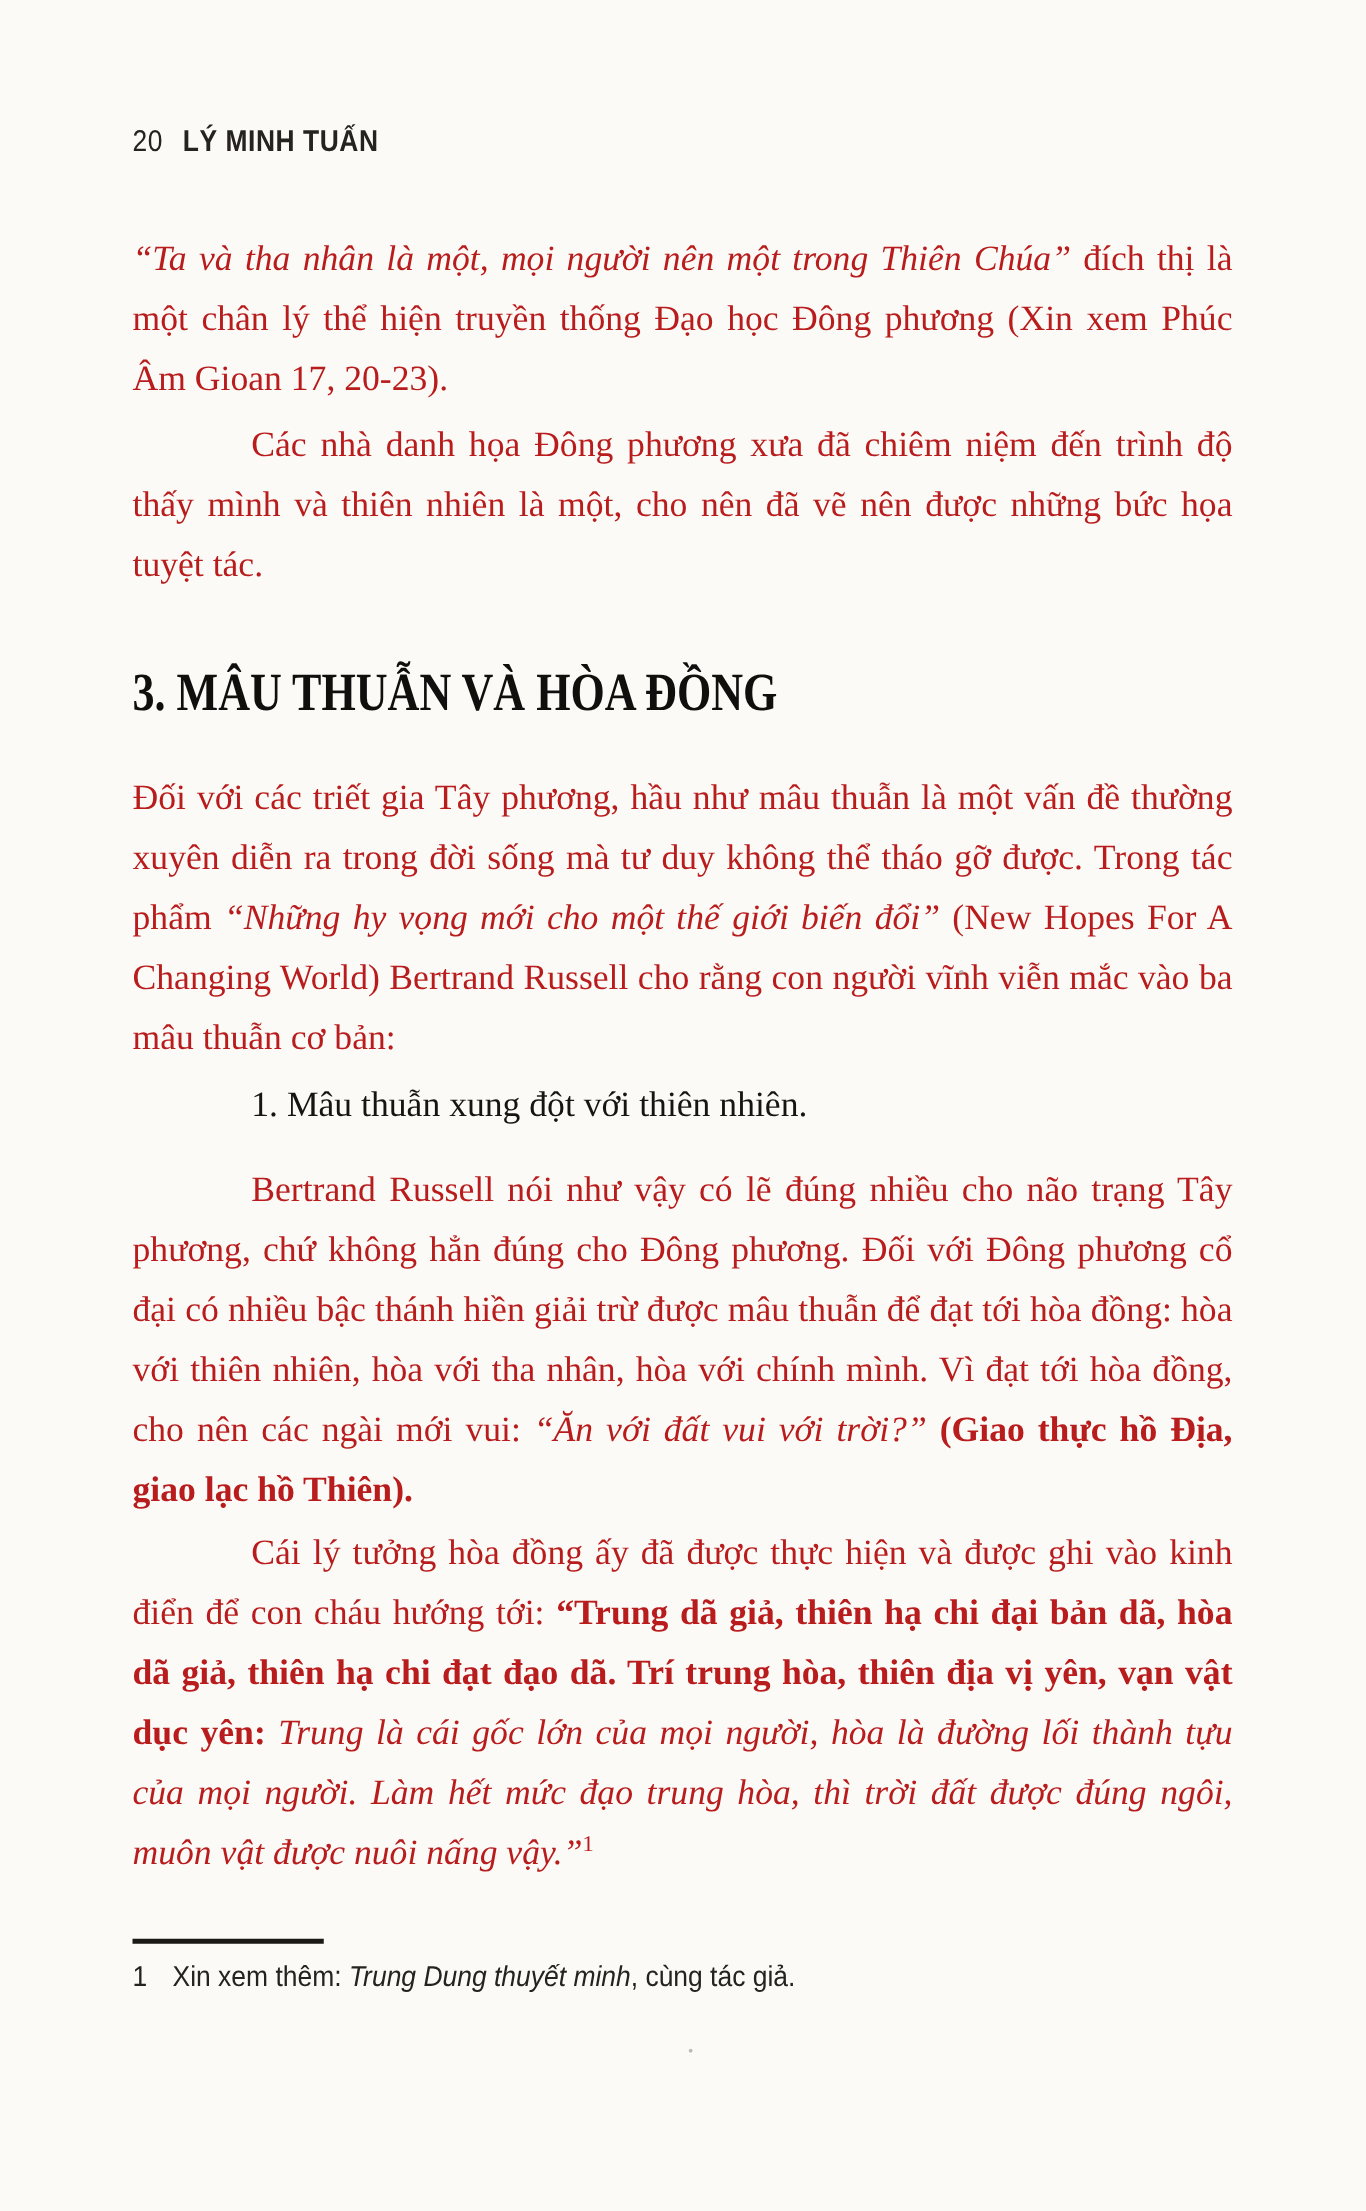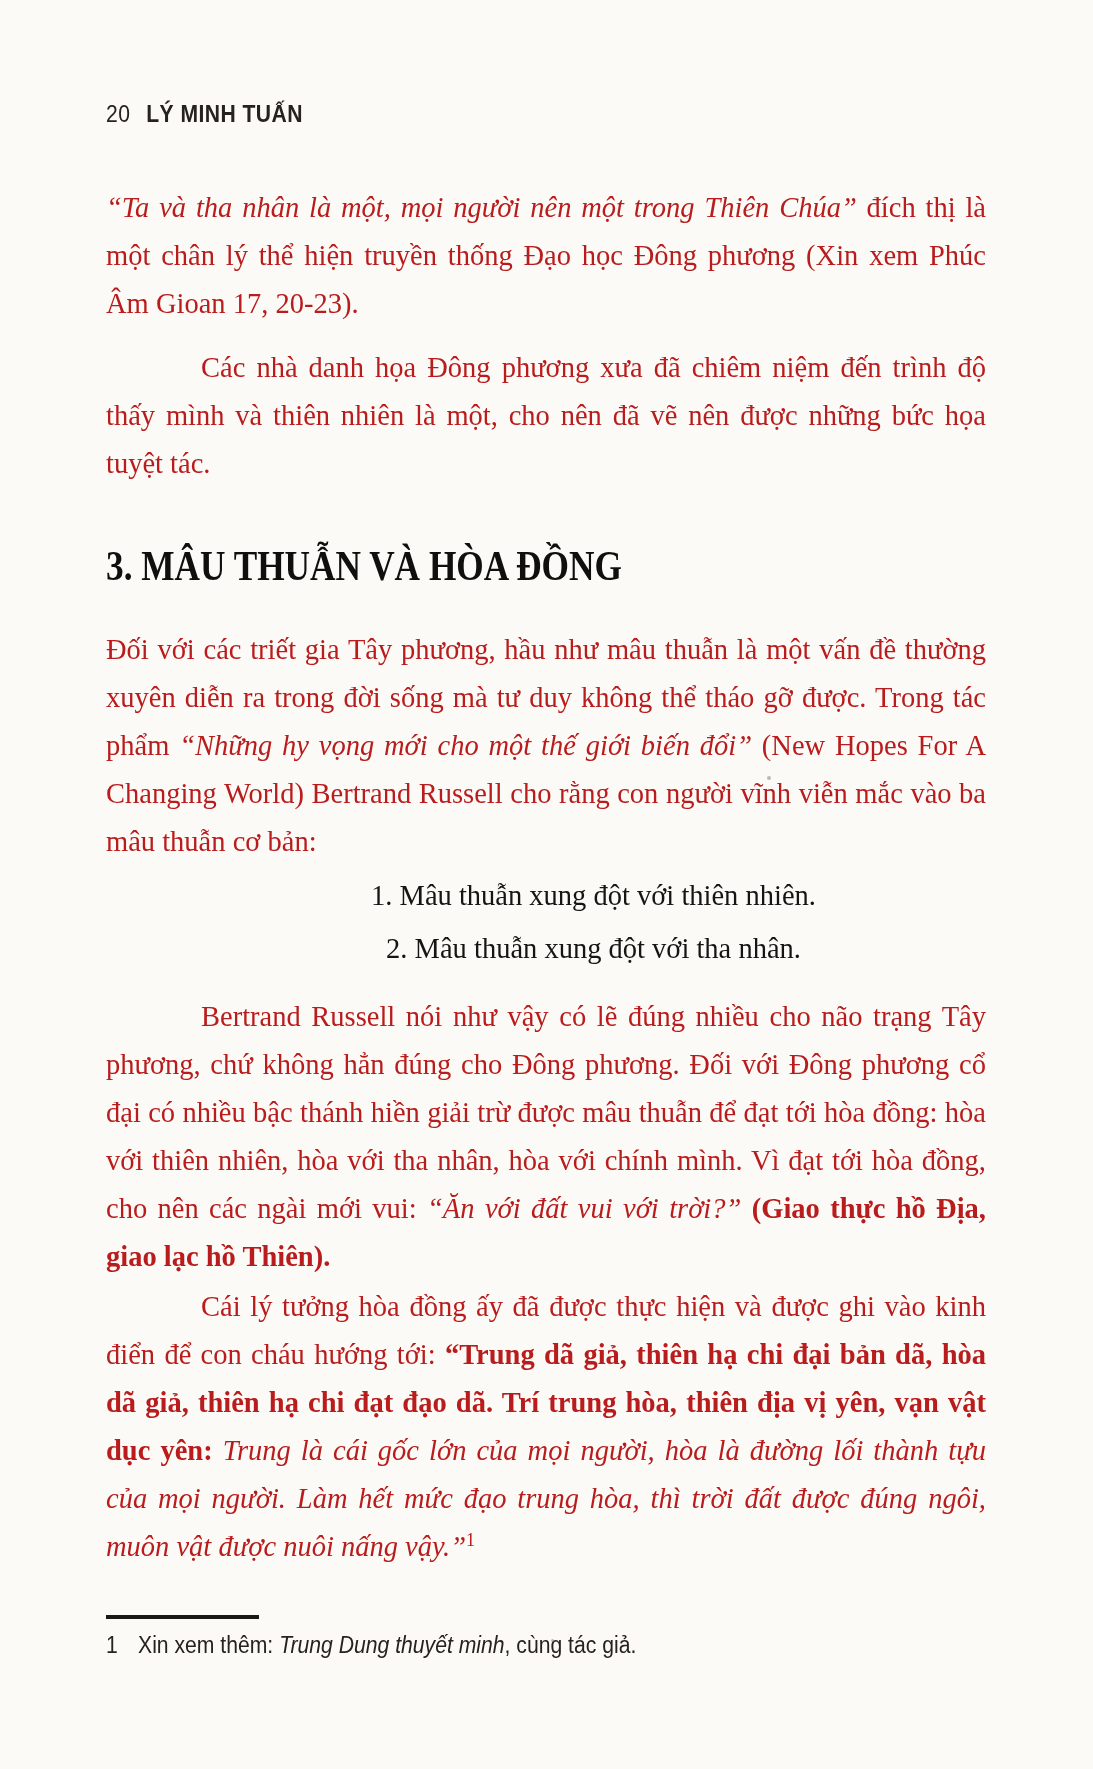--- a/index.html
+++ b/index.html
@@ -31,21 +31,21 @@
   .running-header .pagenum { margin-right: 18px; font-weight: 500; }
   .para {
     margin: 0;
     font-size: 28.5px;
     line-height: 48px;
     text-align: justify;
     color: #b91c1c;
   }
   .para.indent { text-indent: 95px; }
   .para-1 { margin-top: 56px; }
-  .para-2 { margin-top: 16px; }
+  .para-2 { margin-top: 5px; }
   .para-4 { margin-top: 20px; }
   .para-5 { margin-top: 2px; }
   .sg { }
   .it { font-style: italic; }
   .bd { font-weight: bold; }
   .sup {
     vertical-align: super;
     font-size: 18px;
     line-height: 0;
     font-style: normal;
@@ -63,21 +63,20 @@
     white-space: nowrap;
     letter-spacing: 0px;
   }
   .list { margin: 6px 0 4px 0; }
   .list-item {
     margin: 5px 0;
     padding-left: 95px;
     font-size: 28.5px;
     line-height: 48px;
     color: #171513;
-    text-align: center;
   }
   .footnote-rule {
     margin-top: 44px;
     width: 153px;
     height: 4px;
     background: #1b1916;
   }
   .footnote {
     margin-top: 11px;
     font-family: "Liberation Sans", "DejaVu Sans", sans-serif;
@@ -112,21 +111,20 @@
     <p class="para para-1"><span class="sg it">“Ta và tha nhân là một, mọi người nên một trong Thiên Chúa”</span><span class="sg"> đích thị là một chân lý thể hiện truyền thống Đạo học Đông phương (Xin xem Phúc Âm Gioan 17, 20-23).</span></p>
 
     <p class="para indent para-2"><span class="sg">Các nhà danh họa Đông phương xưa đã chiêm niệm đến trình độ thấy mình và thiên nhiên là một, cho nên đã vẽ nên được những bức họa tuyệt tác.</span></p>
 
     <h2 class="section-heading">3. MÂU THUẪN VÀ HÒA ĐỒNG</h2>
 
     <p class="para para-3"><span class="sg">Đối với các triết gia Tây phương, hầu như mâu thuẫn là một vấn đề thường xuyên diễn ra trong đời sống mà tư duy không thể tháo gỡ được. Trong tác phẩm </span><span class="sg it">“Những hy vọng mới cho một thế giới biến đổi”</span><span class="sg"> (New Hopes For A Changing World) Bertrand Russell cho rằng con người vĩnh viễn mắc vào ba mâu thuẫn cơ bản:</span></p>
 
     <div class="list">
       <div class="list-item">1. Mâu thuẫn xung đột với thiên nhiên.</div>
-      <div class="list-item">2. Mâu thuẫn xung đột với tha nhân.</div>
     </div>
 
     <p class="para indent para-4"><span class="sg">Bertrand Russell nói như vậy có lẽ đúng nhiều cho não trạng Tây phương, chứ không hẳn đúng cho Đông phương. Đối với Đông phương cổ đại có nhiều bậc thánh hiền giải trừ được mâu thuẫn để đạt tới hòa đồng: hòa với thiên nhiên, hòa với tha nhân, hòa với chính mình. Vì đạt tới hòa đồng, cho nên các ngài mới vui: </span><span class="sg it">“Ăn với đất vui với trời?”</span><span class="sg bd"> (Giao thực hồ Địa, giao lạc hồ Thiên).</span></p>
 
     <p class="para indent para-5"><span class="sg">Cái lý tưởng hòa đồng ấy đã được thực hiện và được ghi vào kinh điển để con cháu hướng tới: </span><span class="sg bd">“Trung dã giả, thiên hạ chi đại bản dã, hòa dã giả, thiên hạ chi đạt đạo dã. Trí trung hòa, thiên địa vị yên, vạn vật dục yên: </span><span class="sg it">Trung là cái gốc lớn của mọi người, hòa là đường lối thành tựu của mọi người. Làm hết mức đạo trung hòa, thì trời đất được đúng ngôi, muôn vật được nuôi nấng vậy.”</span><span class="sg sup">1</span></p>
 
     <div class="footnote-rule"></div>
 
     <div class="footnote">
       <span class="fn-marker">1</span><span class="fn-text"><span class="sg">Xin xem thêm: </span><span class="sg it">Trung Dung thuyết minh</span><span class="sg">, cùng tác giả.</span></span>

